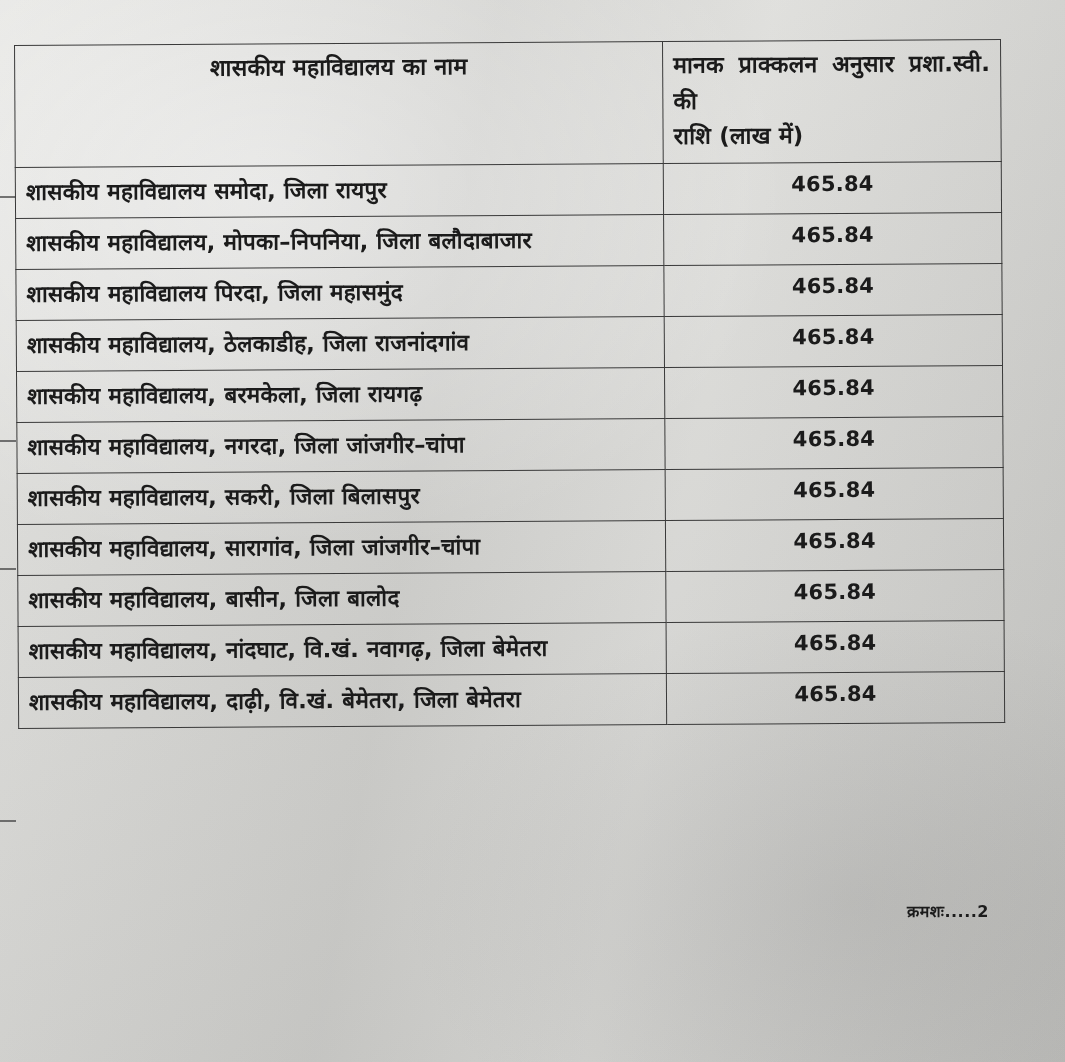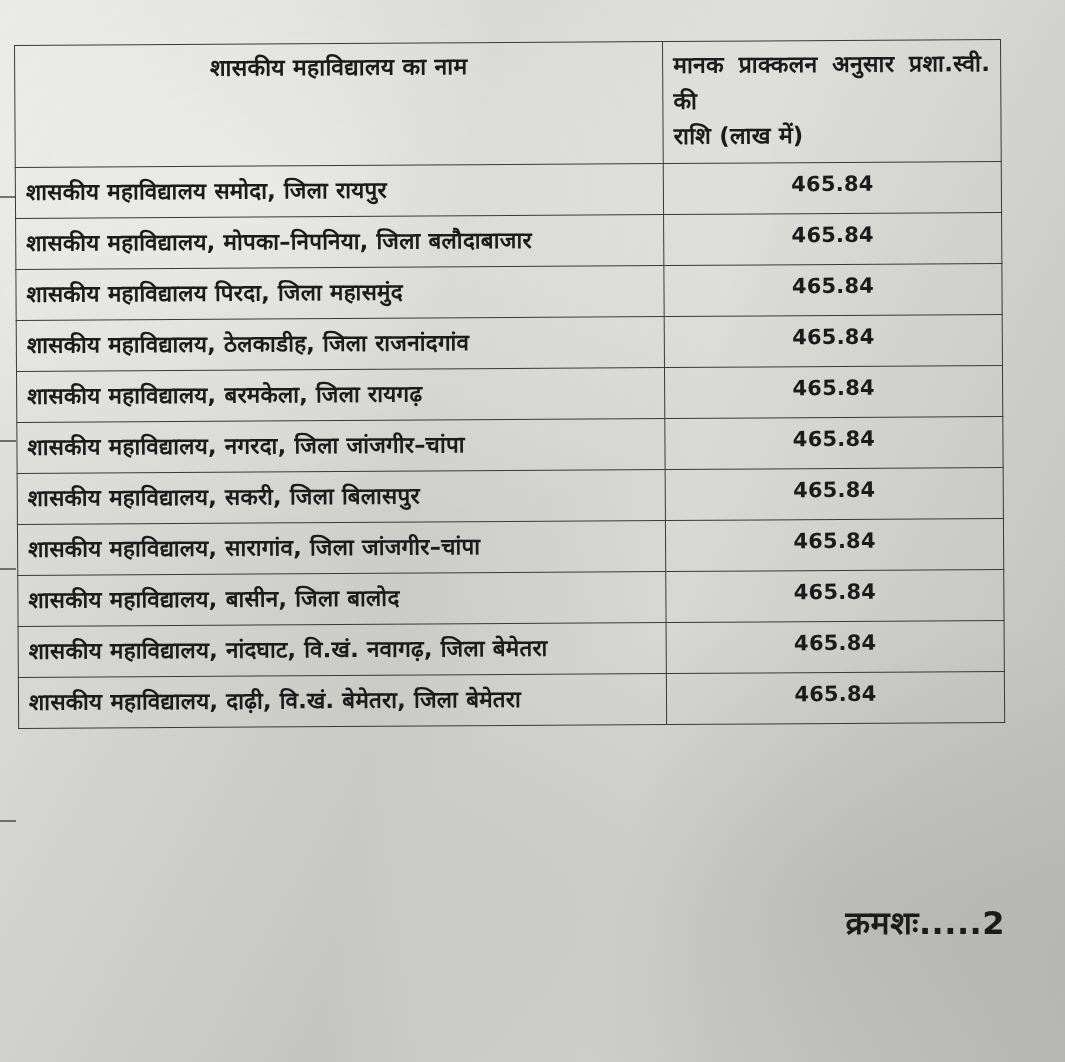--- a/index.html
+++ b/index.html
@@ -104,23 +104,23 @@
   }
 
   
   .skew {
     transform: rotate(-0.35deg);
     transform-origin: 50% 0%;
   }
 
   .footer-note {
     position: absolute;
-    right: 60px;
+    right: 76px;
     top: 900px;
-    font-size: 32px;
+    font-size: 16px;
     color: #1b1b1b;
     font-weight: 600;
     letter-spacing: .5px;
   }
 
   
   .edge-mark {
     position: absolute;
     left: 0;
     width: 16px;

